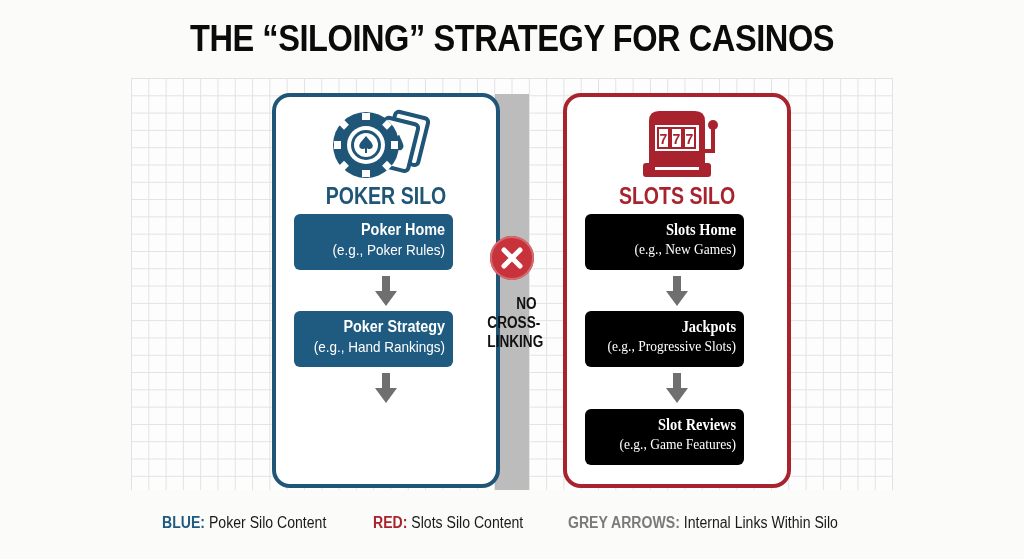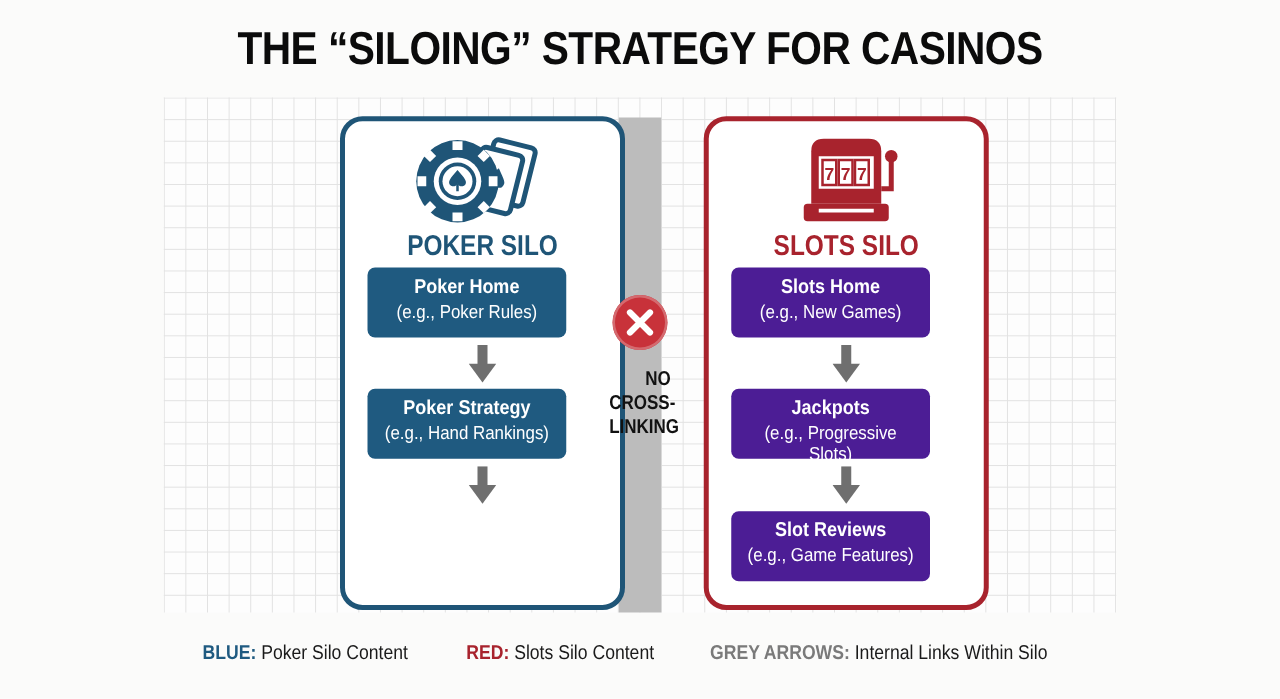--- a/index.html
+++ b/index.html
@@ -34,24 +34,24 @@
   .silo.slots { left:563px; border:4px solid #a8232d; }
   .silo-icon { position:absolute; left:0; top:10px; width:100%; height:76px; }
   .silo-title {
     position:absolute; left:0; top:86px; width:100%; text-align:center;
     font-size:23px; font-weight:bold; transform:scaleX(0.85);
   }
   .poker .silo-title { color:#1f5577; }
   .slots .silo-title { color:#a8232d; }
   .node {
     position:absolute; left:18px; width:159px; height:56px; border-radius:6px;
-    color:#ffffff; text-align:center; box-sizing:border-box; padding-top:7px;
+    color:#ffffff; text-align:right; box-sizing:border-box; padding-top:7px;
   }
   .poker .node { background:#1f5a80; }
-  .slots .node { background:#4c1d95; }
+  .slots .node { background:#000000;font-family:Liberation Serif, serif; }
   .node-title { font-size:16px; font-weight:bold; display:block; transform:scaleX(0.9); }
   .node-sub { font-size:15px; display:block; margin-top:2px; transform:scaleX(0.9); }
   .arrow { position:absolute; left:99px; width:22px; height:32px; }
   .nocross {
     position:absolute; left:483px; top:236px; width:58px; text-align:right;
   }
   .x-badge {
     width:44px; height:44px; border-radius:50%; background:#c8323a;
     margin:0 auto; position:relative; box-shadow:0 0 0 2px #d46a6f inset;
   }

